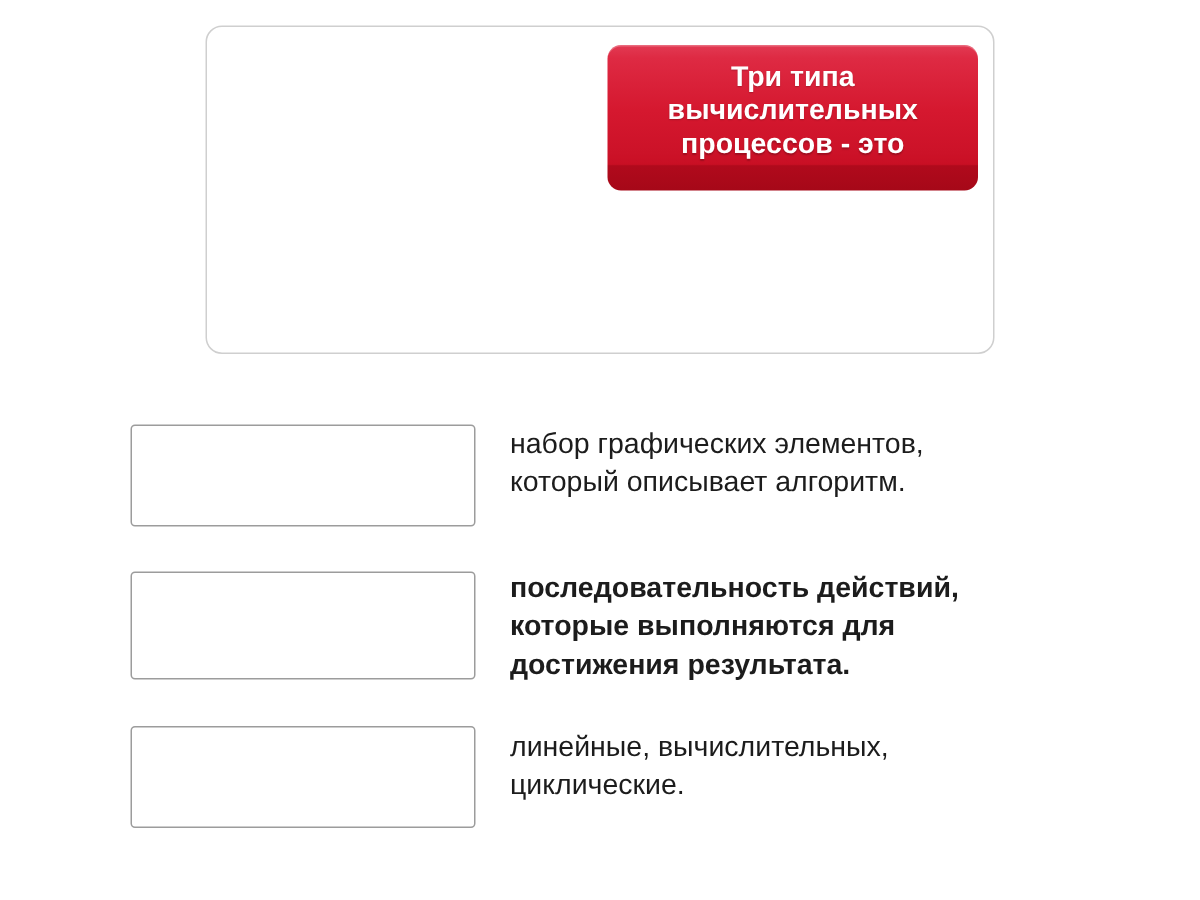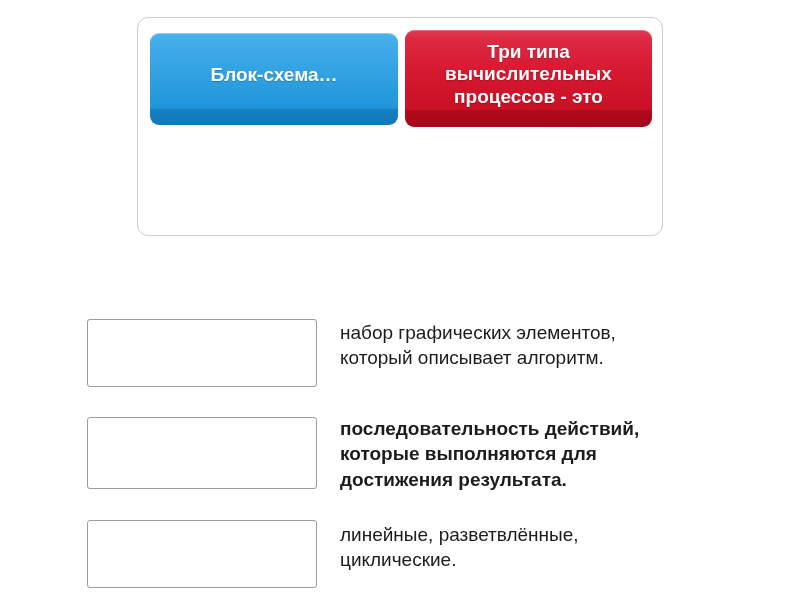--- a/index.html
+++ b/index.html
@@ -102,21 +102,20 @@
     box-shadow: inset 0 1px 0 rgba(255,255,255,0.3);
   }
 
   
   .answers {
     position: absolute;
     left: 0;
     top: 0;
     width: 800px;
     height: 444px;
-    margin-top: 36px;
   }
 
   .answer-row {
     position: absolute;
     left: 87px;
     width: 700px;
   }
 
   .row-1 { top: 283px; }
   .row-2 { top: 381px; }
@@ -148,23 +147,20 @@
   }
   .row-1 .answer-text { top: 1px; }
   .row-2 .answer-text { top: -1px; font-weight: bold; }
   .row-3 .answer-text { top: 2px; }
 </style>
 </head>
 <body>
 
 <div class="tile-tray">
 
-  <div class="tile tile-blue">
-    <span>Блок-схема…</span>
-  </div>
 
   <div class="tile tile-red">
     <span>Три типа
 вычислительных
 процессов - это</span>
   </div>
 
 
 </div>
 
@@ -178,17 +174,17 @@
 
   <div class="answer-row row-2">
     <div class="drop-zone"></div>
     <div class="answer-text">последовательность действий,
 которые выполняются для
 достижения результата.</div>
   </div>
 
   <div class="answer-row row-3">
     <div class="drop-zone"></div>
-    <div class="answer-text">линейные, разветвлённые,
+    <div class="answer-text">линейные, вычислительных,
 циклические.</div>
   </div>
 
 </div>
 
 </body></html>

